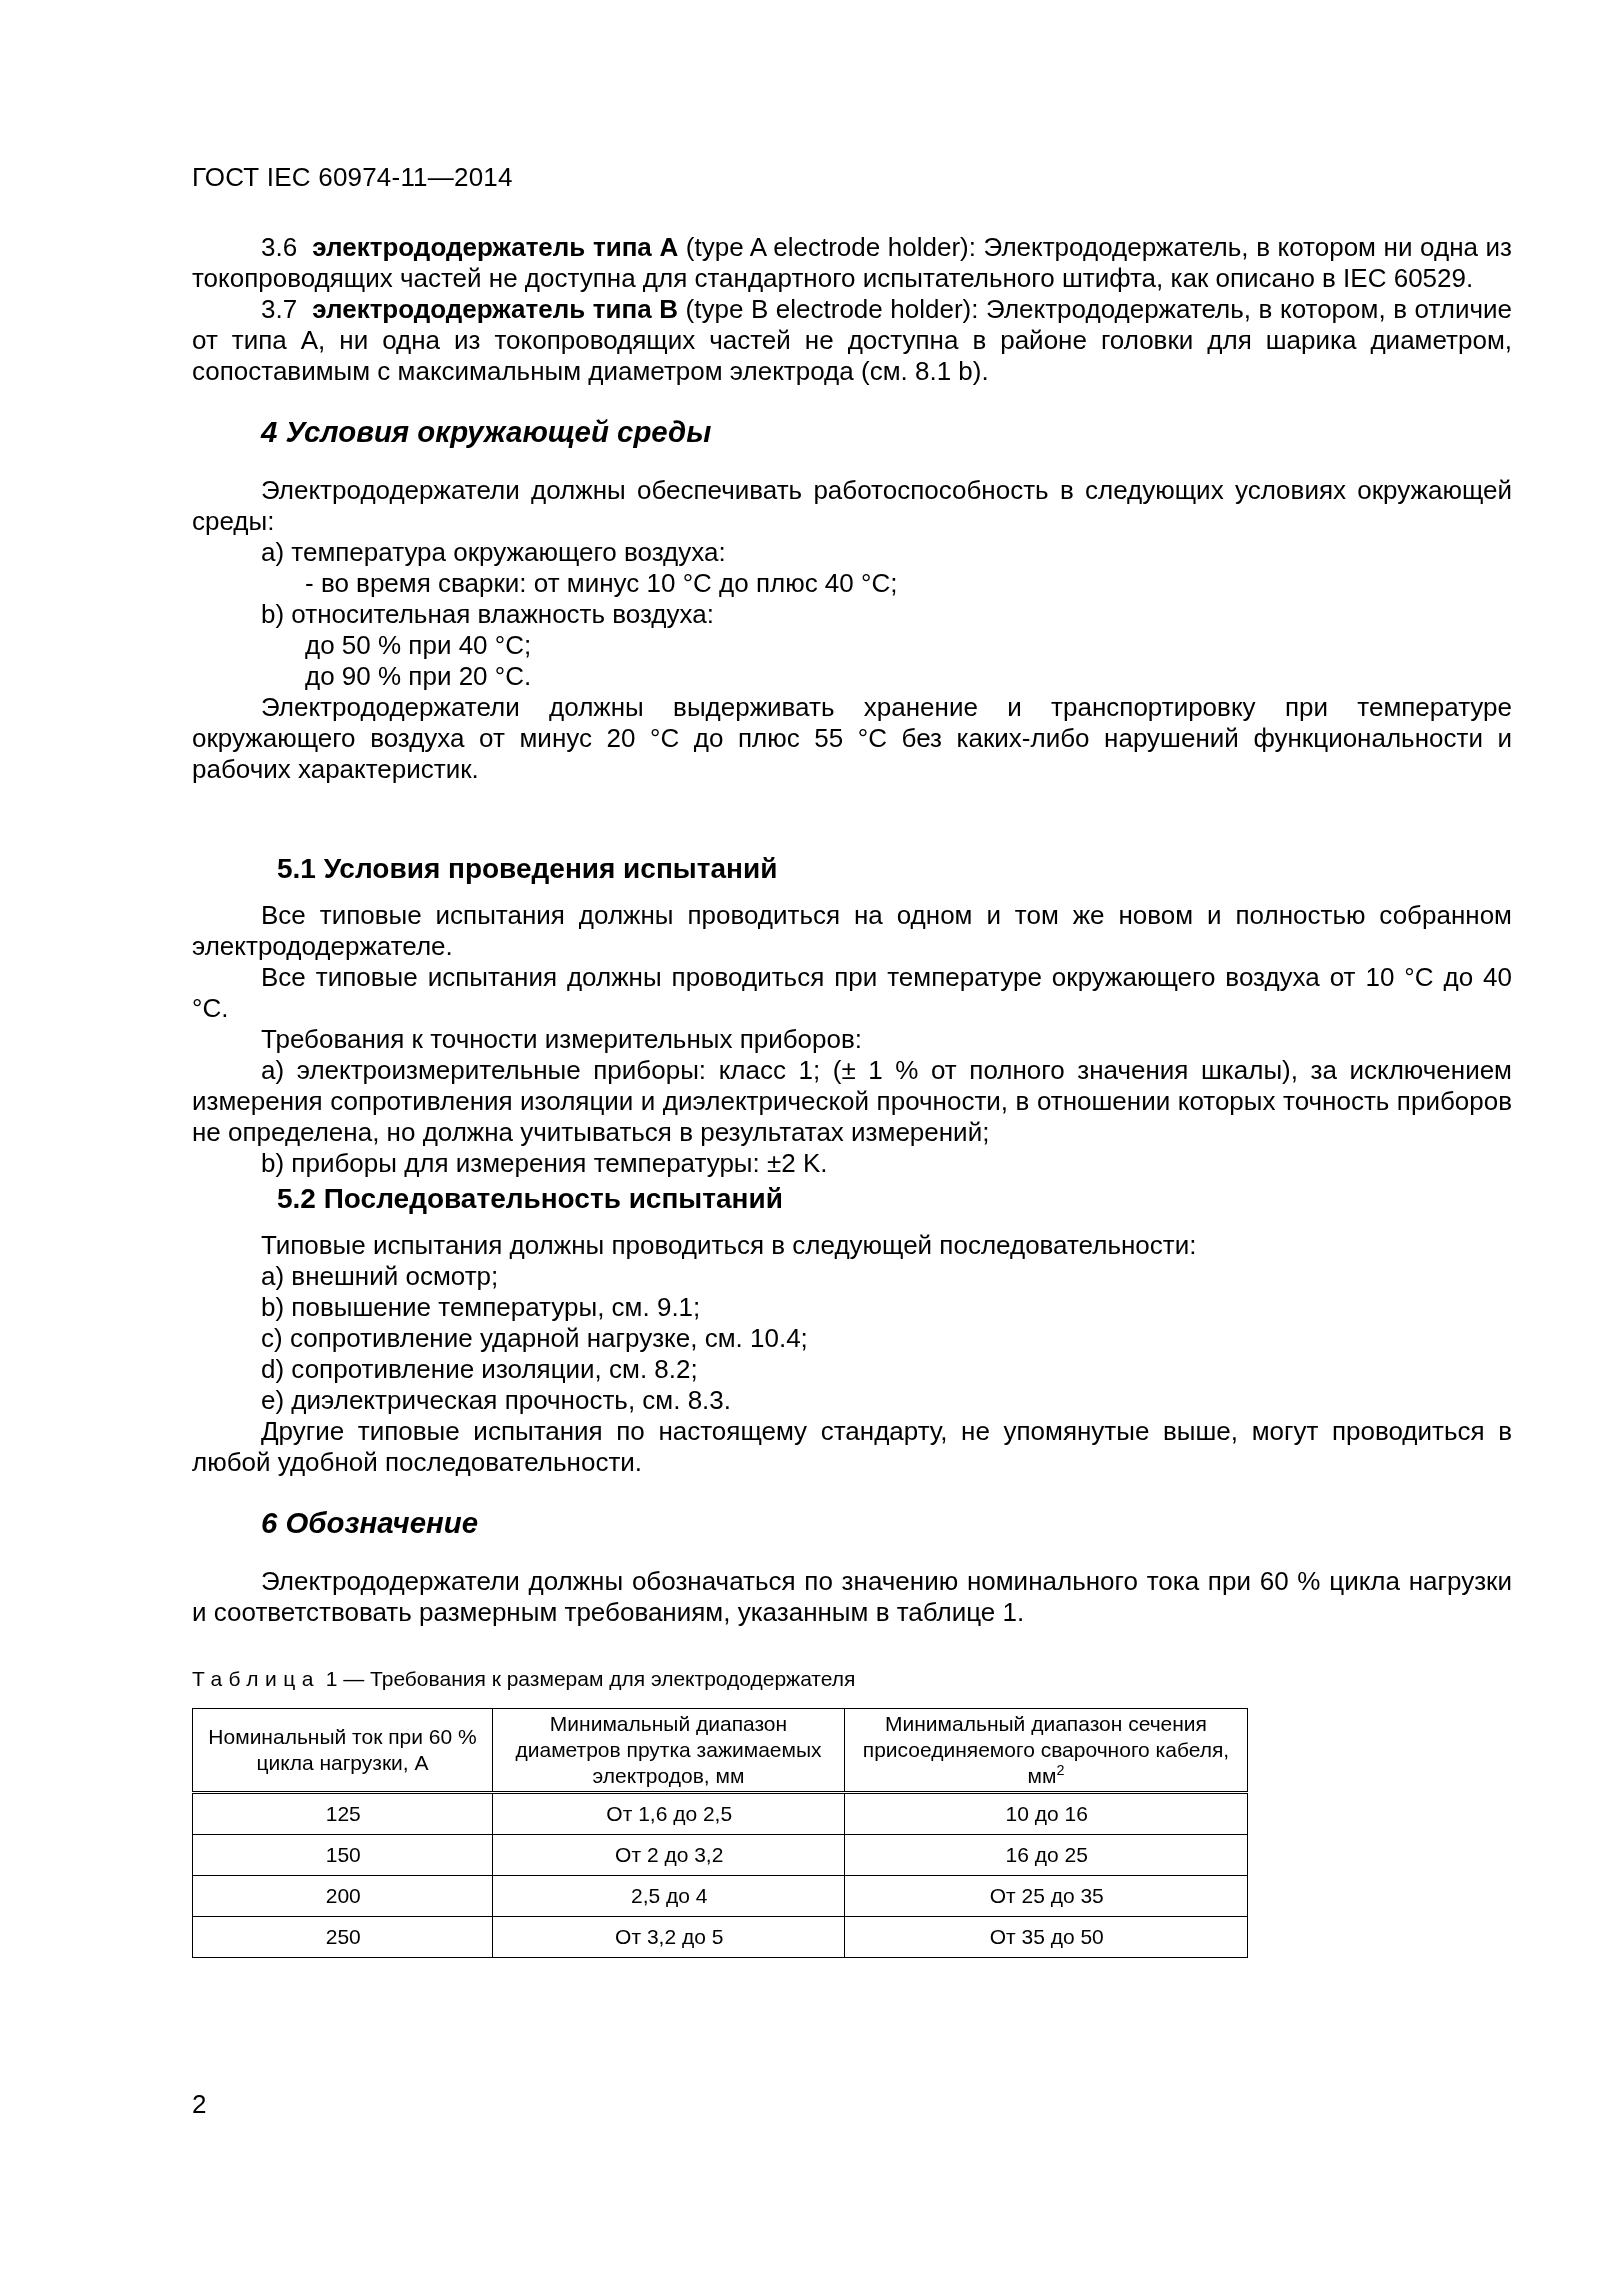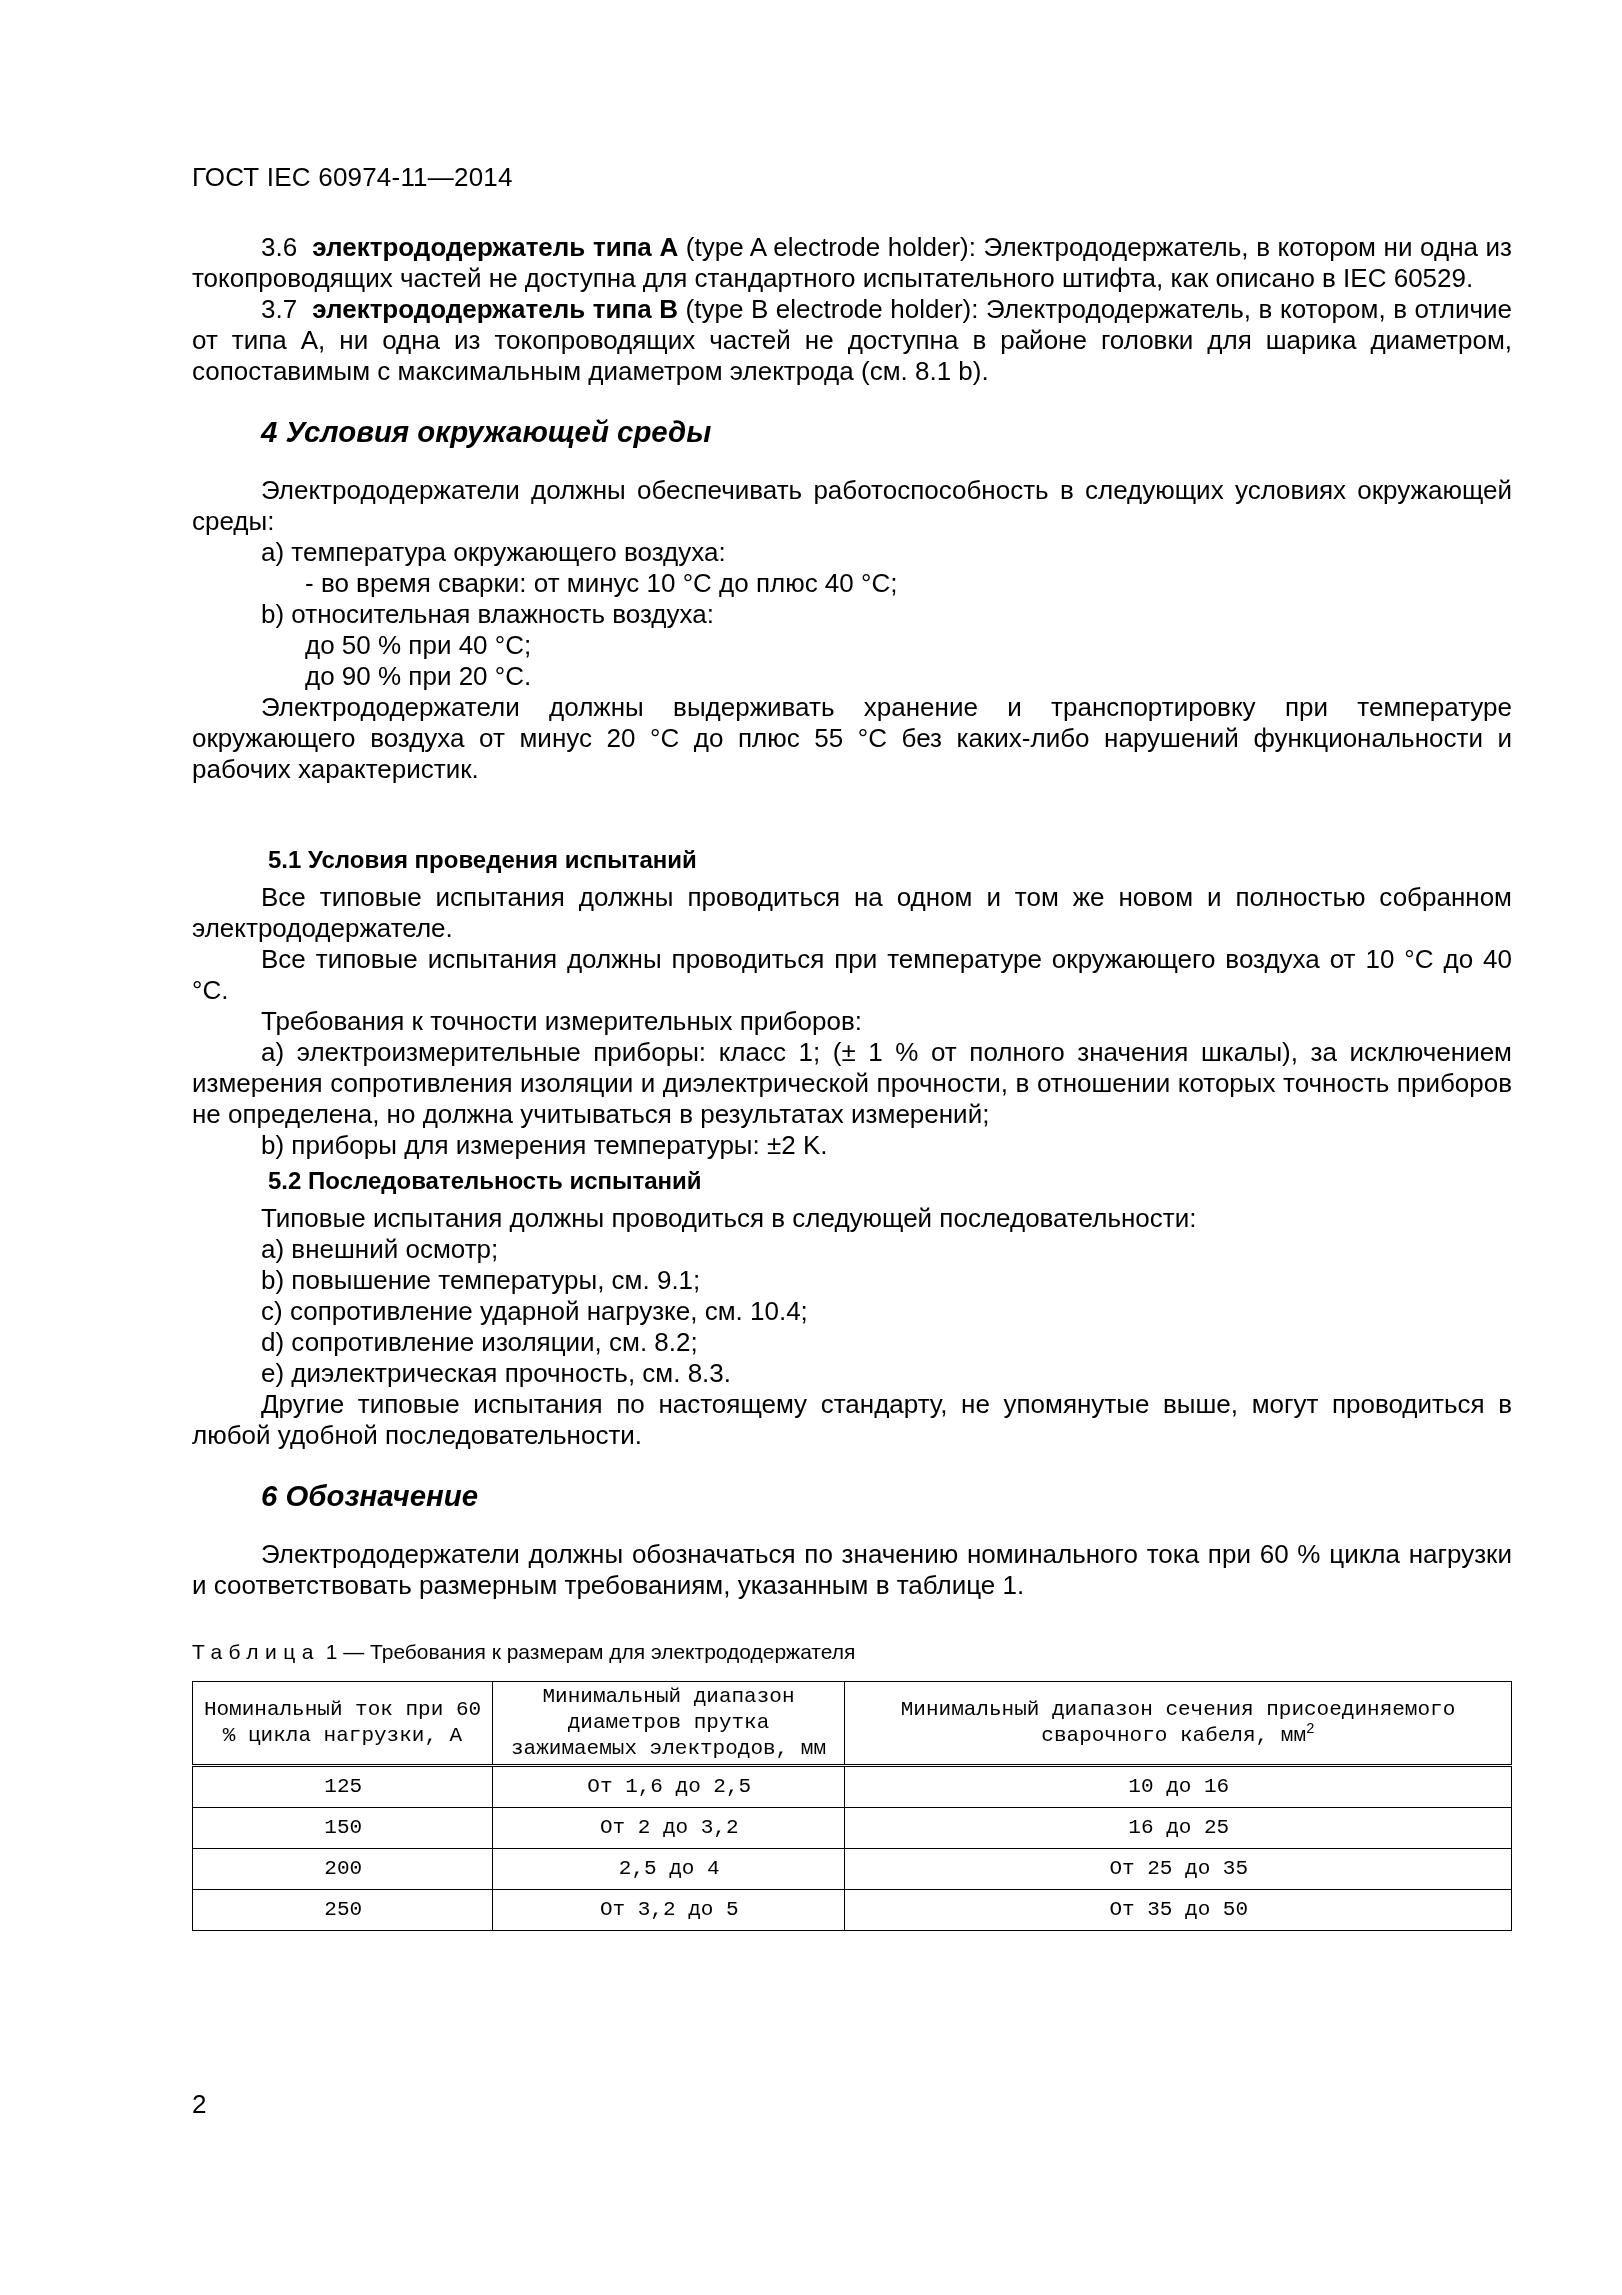--- a/index.html
+++ b/index.html
@@ -5,27 +5,27 @@
   html, body { margin: 0; padding: 0; background: #ffffff; }
   body { width: 1623px; height: 2295px; position: relative; overflow: hidden;
          font-family: "Liberation Sans", sans-serif; color: #000; }
   .page { position: absolute; left: 192px; top: 0; width: 1320px; }
   .doc-header { position: absolute; top: 162px; left: 0; font-size: 26px; font-weight: normal; letter-spacing: 0.2px; }
   .content { position: absolute; top: 232px; left: 0; width: 1320px; font-size: 26px; line-height: 31px; }
   p { margin: 0; text-align: justify; text-indent: 69px; }
   p.noind { text-indent: 0; margin-top: 16px; }
   .b { font-weight: bold; }
   .h1 { font-size: 29.4px; font-weight: bold; margin: 0; padding-left: 69px; line-height: 37px; font-style: italic; }
-  .h2 { font-size: 24px; font-weight: bold; margin: 7px; padding-left: 69px; line-height: 31px; }
+  .h2 { font-size: 28px; font-weight: bold; margin: 16px; padding-left: 69px; line-height: 31px; }
   .li { padding-left: 69px; text-indent: 0; }
   .li2 { padding-left: 113px; text-indent: 0; }
   .li3 { padding-left: 113px; text-indent: 0; }
   .caption { font-size: 21px; line-height: 26px; margin: 0; }
   .caption .sp { letter-spacing: 6.5px; }
-  table.t1 { border-collapse: collapse; width: 1320px; font-size: 21px; margin-top: 16.4px; font-family: Liberation Mono, monospace; }
+  table.t1 { border-collapse: collapse; width: 1056px; font-size: 21px; margin-top: 16.4px; }
   table.t1 th, table.t1 td { border: 1.3px solid #000; text-align: center; font-weight: normal; padding: 0 6.5px; }
   table.t1 th { height: 82px; line-height: 26px; border-bottom: 3.9px double #000; }
   table.t1 td { height: 40px; line-height: 26px; padding-left: 8px; }
   table.t1 .c1 { width: 286px; }
   table.t1 .c2 { width: 338px; }
   sup { font-size: 14.4px; line-height: 0; }
   .page-num { position: absolute; top: 2089px; left: 0; font-size: 26px; }
 </style>
 </head>
 <body>

